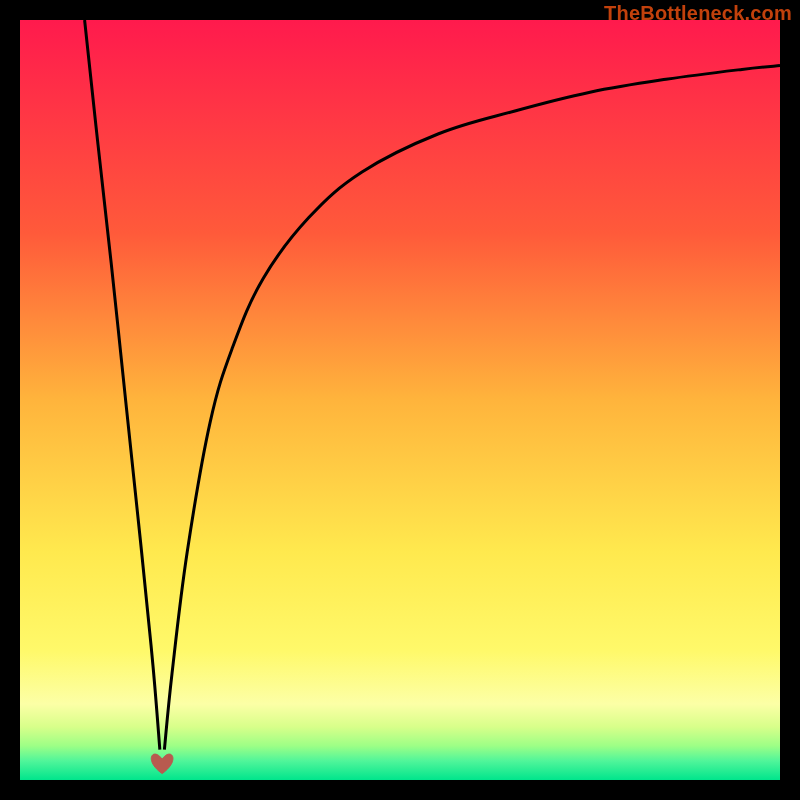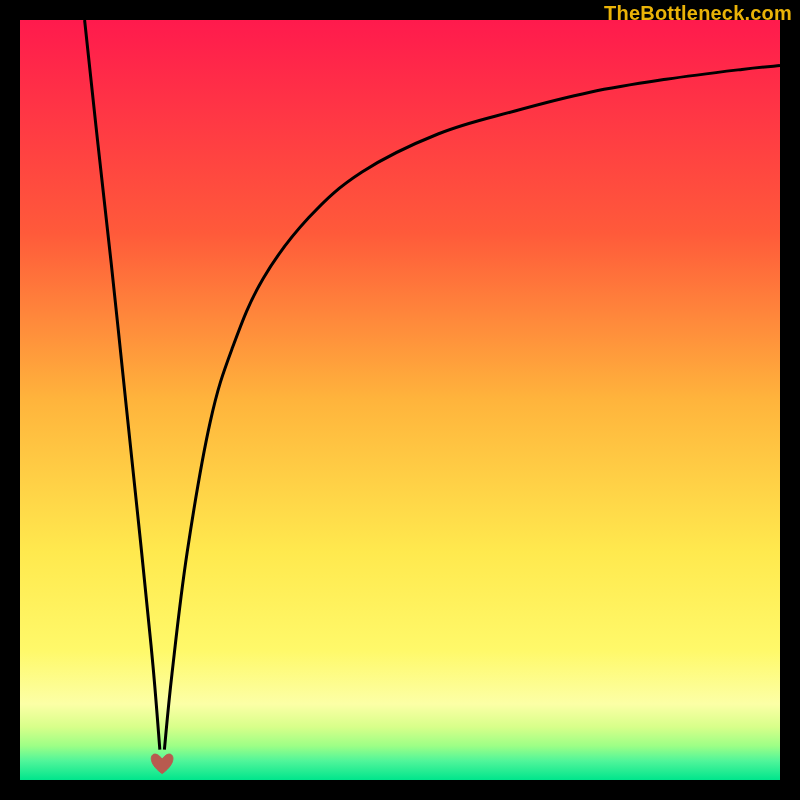--- a/index.html
+++ b/index.html
@@ -22,21 +22,21 @@
     left: 20px;
     top: 20px;
     width: 760px;
     height: 760px;
     overflow: hidden;
   }
   .watermark {
     position: absolute;
     top: 2px;
     right: 8px;
-    color: #eab308;
+    color: #c2410c;
     font-size: 20px;
     font-weight: 600;
     letter-spacing: 0.2px;
     z-index: 50;
     user-select: none;
     margin-left: 36px;
   }
   svg {
     display: block;
   }

